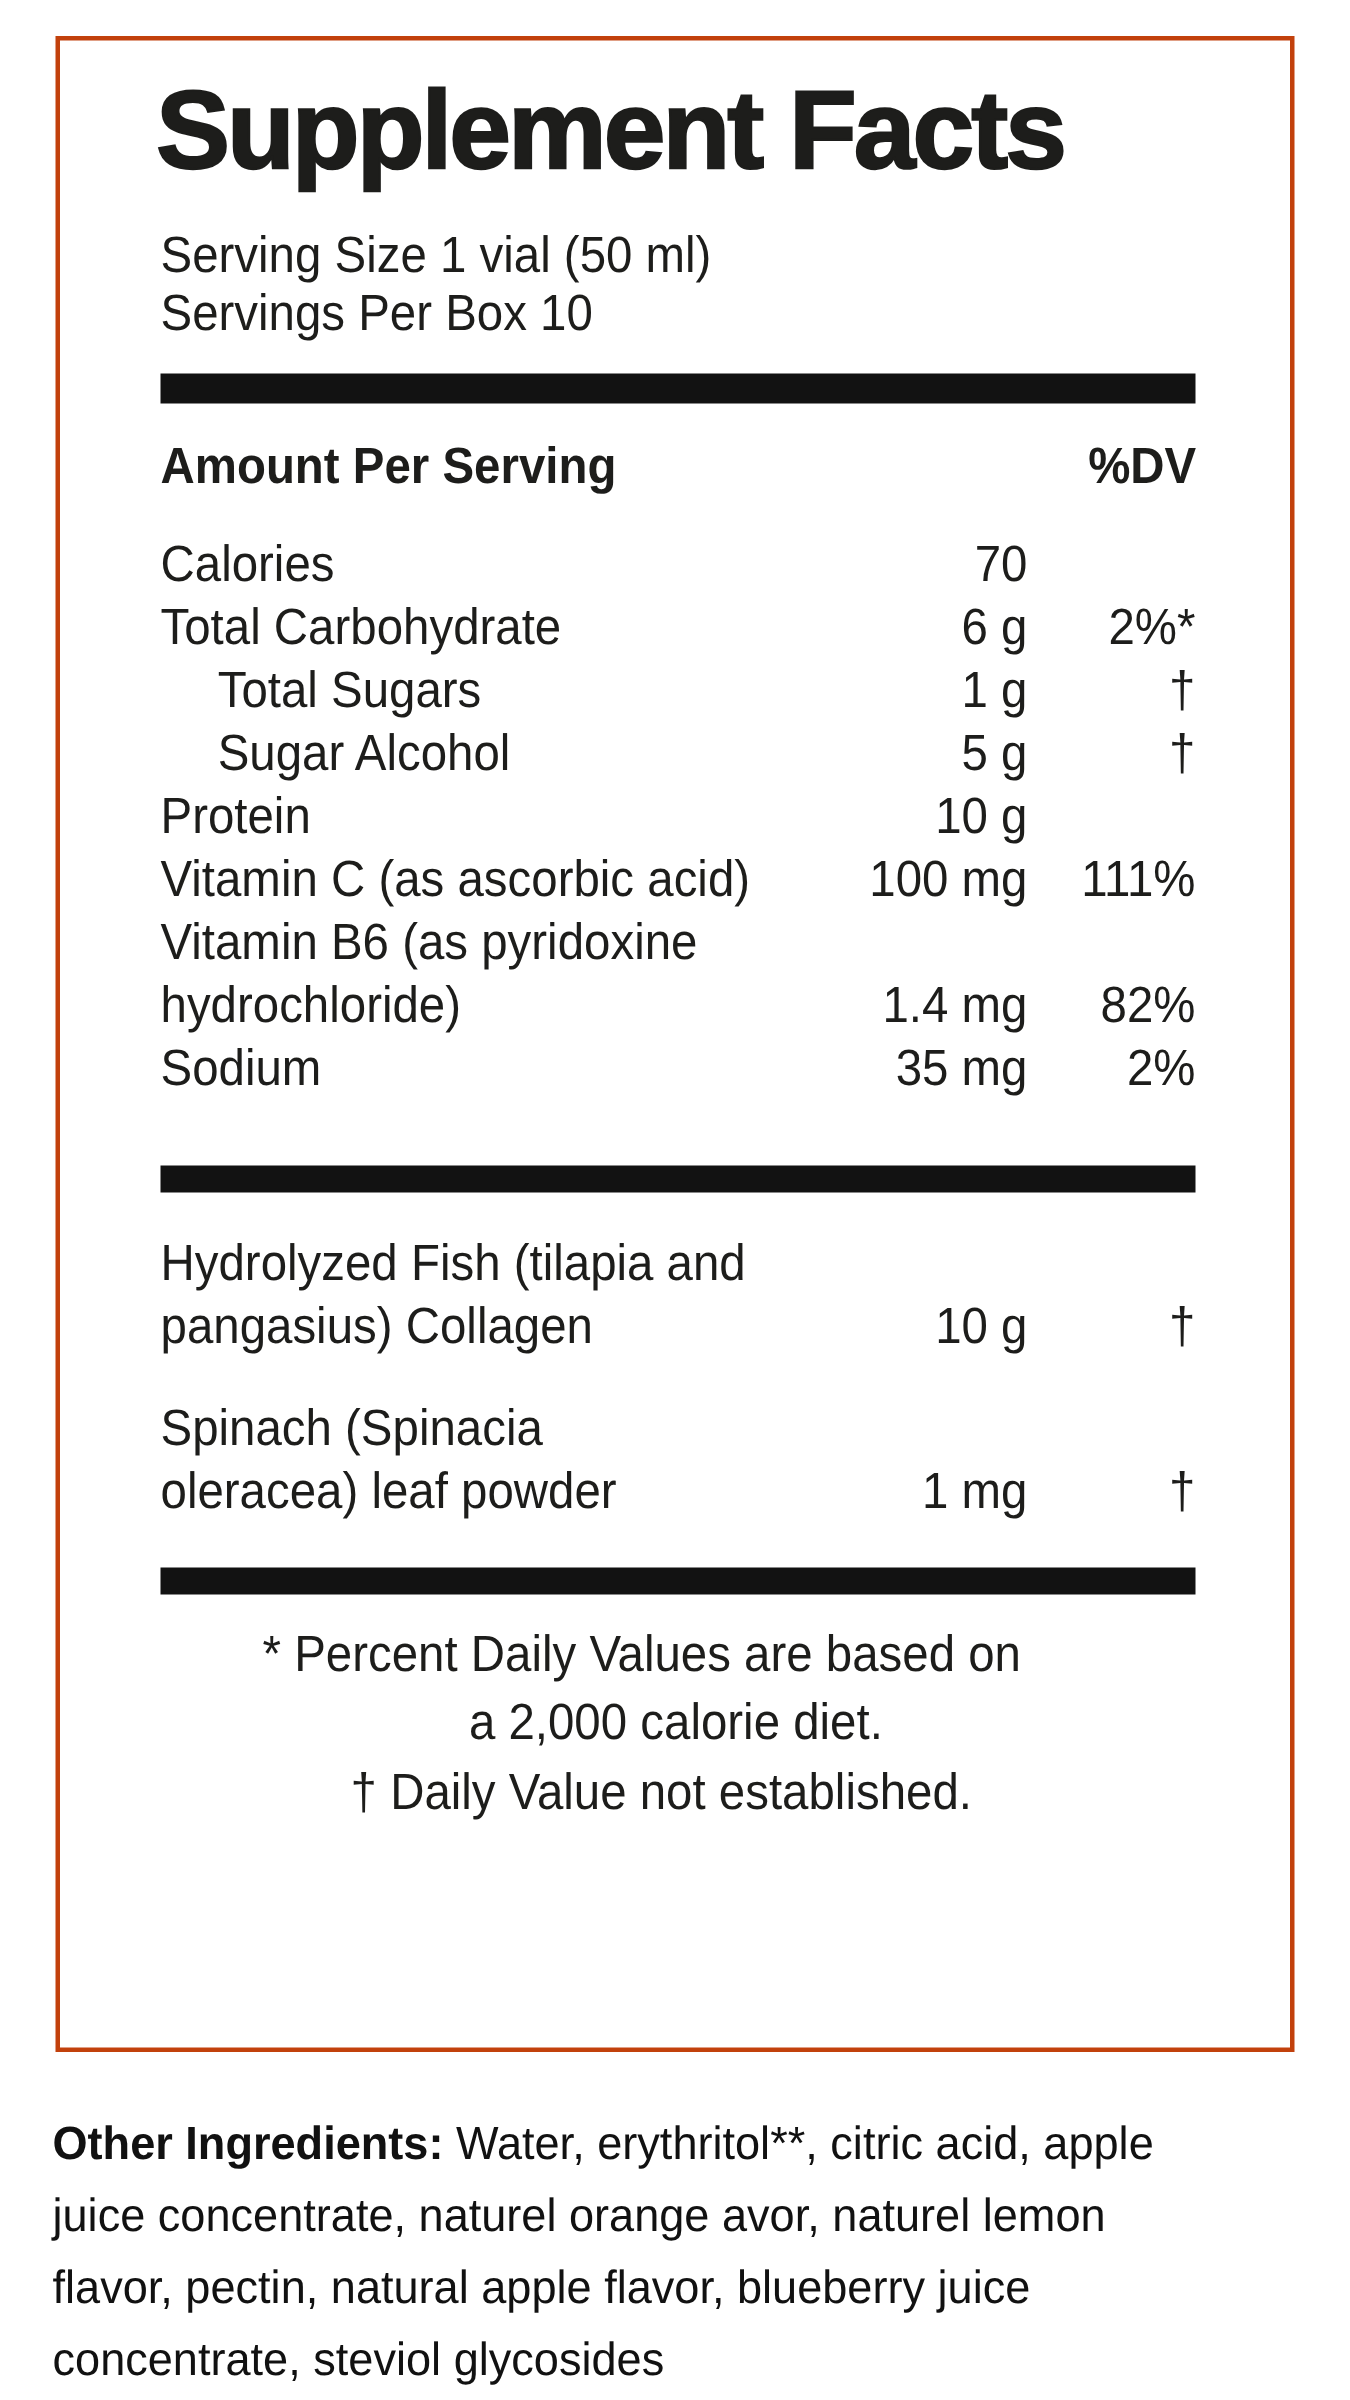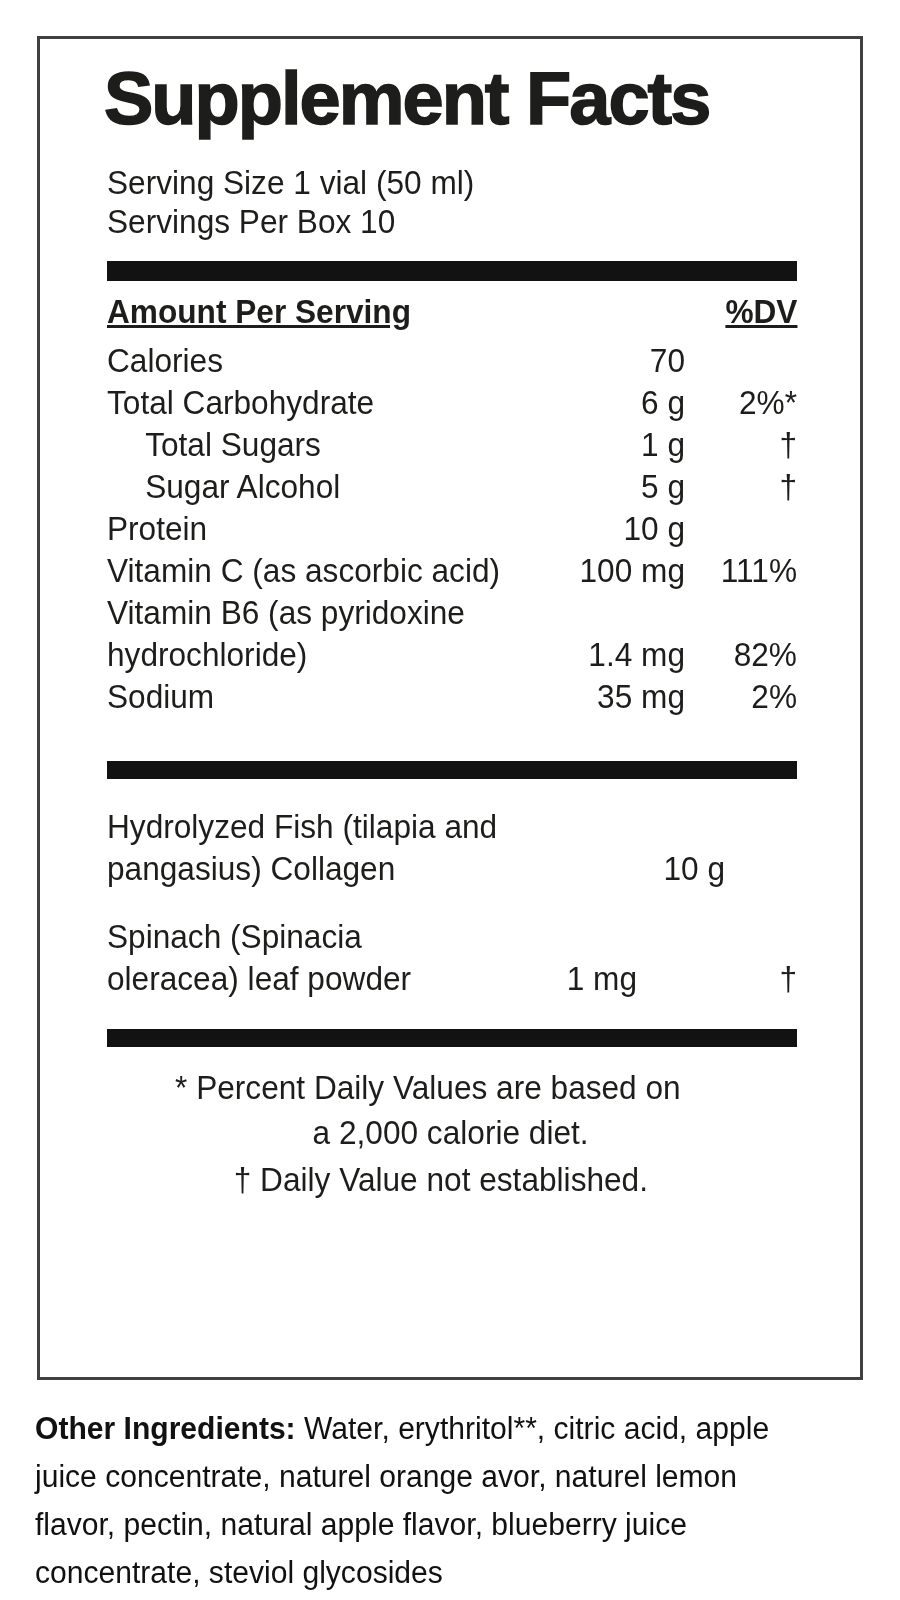--- a/index.html
+++ b/index.html
@@ -2,48 +2,48 @@
 <html><head>
 <meta charset="utf-8">
 <style>
   * { margin:0; padding:0; box-sizing:border-box; }
   html,body { background:#ffffff; }
   .page {
     position:relative; width:900px; height:1600px; background:#ffffff;
     font-family:"Liberation Sans", sans-serif; color:#1d1d1b; overflow:hidden;
   }
   .label-box {
-    position:absolute; left:37px; top:36px; width:826px; height:1344px;
-    border:3px solid #404040; background:#ffffff;
+    position:absolute; left:37px; top:24px; width:826px; height:1344px;
+    border:3px solid #c2410c; background:#ffffff;
     padding:0 63px 0 67px; overflow:hidden;
   }
   
   .cx-l { transform:scaleX(0.93); transform-origin:0 50%; }
   .cx-r { transform:scaleX(0.93); transform-origin:100% 50%; }
   .title {
     margin-top:20px; margin-left:-3px;
     font-size:74px; line-height:80px; font-weight:700; letter-spacing:-2px;
     -webkit-text-stroke:1.5px #1d1d1b; white-space:nowrap;
   }
   .serving-block { margin-top:24px; }
   .serving-line { font-size:34px; line-height:39px; white-space:nowrap; }
   .bar { background:#121212; width:100%; }
   .bar-1 { height:20px; margin-top:20px; }
   .bar-2 { height:18px; margin-top:44px; }
   .bar-3 { height:18px; margin-top:30px; }
   .header-row {
-    margin-top:10px; display:flex; justify-content:space-between;
-    font-size:34px; line-height:40px; font-weight:700;text-decoration:underline;
+    margin-top:22px; display:flex; justify-content:space-between;
+    font-size:34px; line-height:40px; font-weight:700;
   }
   .row {
     display:grid; grid-template-columns:1fr 150px 112px;
     align-items:end; font-size:34px; line-height:42px; margin-top:0;
   }
-  .rows .row:first-child { margin-top:8px; }
-  .sup-rows .row { margin-top:26px;gap:48px; }
+  .rows .row:first-child { margin-top:24px; }
+  .sup-rows .row { margin-top:26px; }
   .row .name   { white-space:pre; transform:scaleX(0.93); transform-origin:0 100%; }
   .row.indent .name { padding-left:41px; }
   .row .amount { text-align:right; white-space:nowrap; transform:scaleX(0.93); transform-origin:100% 100%; }
   .row .dv     { text-align:right; white-space:nowrap; transform:scaleX(0.93); transform-origin:100% 100%; }
   .footnotes { margin-top:18px; font-size:34px; line-height:45px;text-align:center; }
   .fn-percent { padding-left:30px; text-indent:-30px; white-space:pre; transform:scaleX(0.93); transform-origin:0 0; }
   .fn-dagger  { padding-left:28px; white-space:pre; margin-top:2px; transform:scaleX(0.93); transform-origin:0 0; }
   .other {
     position:absolute; left:35px; top:1405px; width:860px;
     font-size:31px; line-height:48px; color:#111111; white-space:pre;

